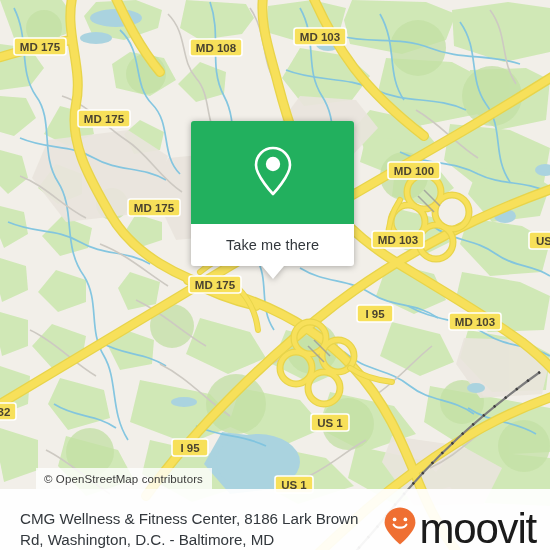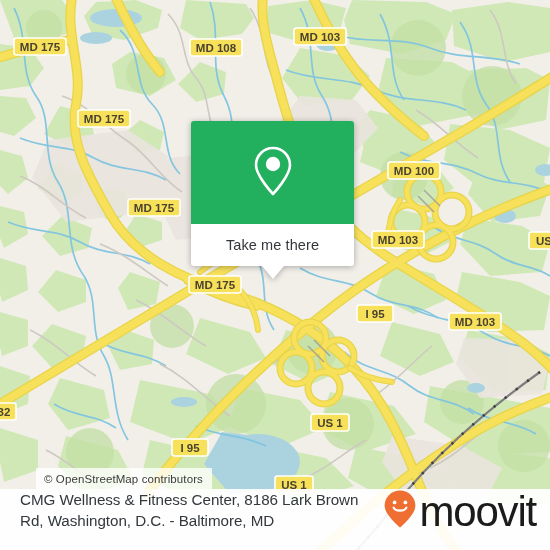--- a/index.html
+++ b/index.html
@@ -82,21 +82,21 @@
     border-top: 13px solid #ffffff;
   }
 
   
   #footer {
     position: absolute;
     left: 0; top: 489px;
     width: 550px; height: 61px;
     background: rgba(255,255,255,0.93);
     display: flex;
-    align-items: flex-start;
+    align-items: flex-end;
     box-sizing: border-box;
     padding: 0 14px 0 20px;
   }
   #footer-title {
     flex: 1 1 auto;
     font-size: 15.2px;
     line-height: 21px;
     color: #33383d;
     max-width: 392px;
     letter-spacing: -.05px;

